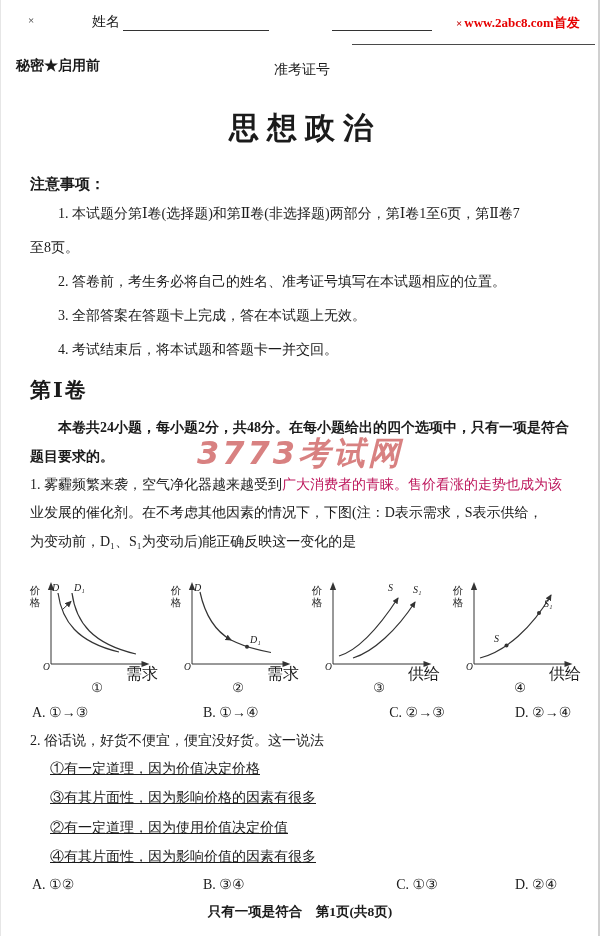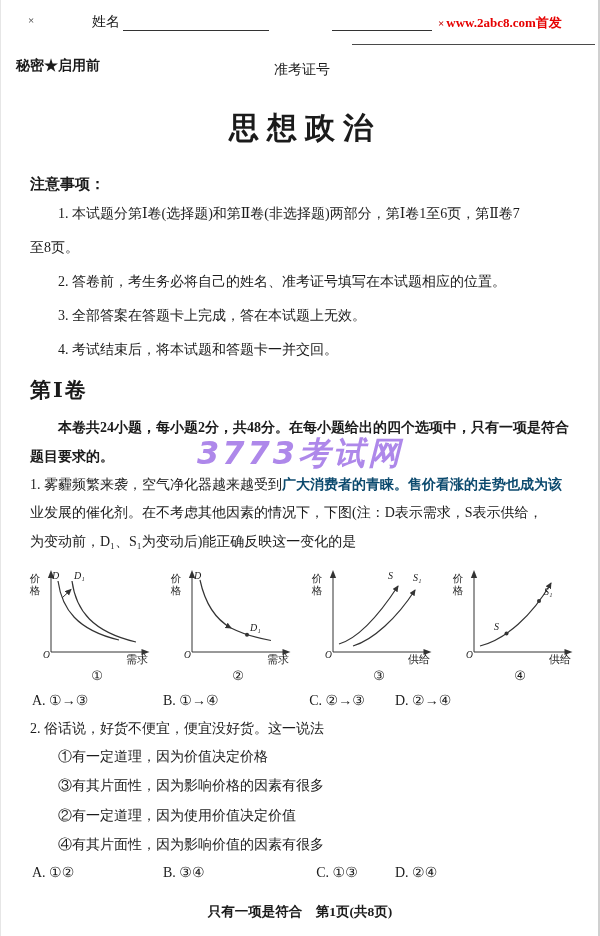--- a/index.html
+++ b/index.html
@@ -8,55 +8,55 @@
         box-shadow: inset -2px 0 0 #d0d0d0, inset 1px 0 0 #e6e6e6;}
   
   .top{position:absolute;top:13px;left:0;width:100%;height:36px;font-size:14px;}
   .crop{position:absolute;top:1px;font-size:11px;color:#333;}
   .crop-l{left:28px;}
   .name-label{position:absolute;left:92px;top:0;}
   .id-label{position:absolute;left:274px;top:0;margin-top:48px;}
   .fline{position:absolute;top:0;height:17px;border-bottom:1px solid #333;}
   .name-line{left:123px;width:146px;}
   .id-line{left:332px;width:100px;}
-  .site{position:absolute;left:438px;top:1px;color:#e60000;font-size:13px;font-weight:bold;white-space:nowrap;}
+  .site{position:absolute;left:456px;top:1px;color:#e60000;font-size:13px;font-weight:bold;white-space:nowrap;}
   .site .crop-r{color:#c00000;font-size:11px;margin-right:2px;}
   .rule2{position:absolute;left:352px;top:31px;width:243px;border-top:1px solid #4a4a4a;}
   .secrecy{position:absolute;top:57px;left:16px;font-weight:bold;font-size:14px;}
   
   .content{position:absolute;top:96px;left:0;width:600px;padding:0 28px 0 30px;box-sizing:border-box;font-size:14px;}
   .title{text-align:center;font-size:30px;font-weight:bold;letter-spacing:8px;padding-left:8px;margin:12px 0 26px;}
   .notice-h{font-weight:bold;font-size:15px;margin:0 0 9px;}
   .nl{margin:0 0 13px;line-height:1.5;}
   .ind{text-indent:2em;}
   .part-h{font-size:21px;font-weight:bold;letter-spacing:2px;margin:16px 0 13px;}
   .intro{font-weight:bold;margin:0 0 8px;line-height:1.5;}
   .qline{margin:0 0 8px;line-height:1.45;}
-  .hl{color:#0c4a6e;font-weight:bold;}
-  
-  .graphs{display:flex;gap:10px;margin:16px 0 2px -2px;}
+  .hl{color:#be185d;}
+  
+  .graphs{display:flex;gap:10px;margin:28px 0 2px -2px;}
   .gcol{width:131px;}
   .graph{position:relative;width:131px;height:97px;}
   .graph svg{position:absolute;left:15px;top:0;}
   .graph svg text{font-size:10px;font-style:italic;font-family:"Liberation Serif",serif;fill:#222;}
   .ylab{position:absolute;left:1px;top:5px;width:12px;font-size:10.5px;line-height:1.12;word-break:break-all;text-align:center;}
   .olab{position:absolute;left:15px;top:82px;font-size:9.5px;font-style:italic;}
-  .xlab{position:absolute;left:98px;top:84px;font-size:11px;white-space:nowrap;}
+  .xlab{position:absolute;left:98px;top:84px;font-size:16px;white-space:nowrap;}
   .gnum{width:108px;margin-left:15px;text-align:center;font-size:13px;margin-top:3px;}
-  .optrow{display:flex;margin:8px 0 2px 2px;}
+  .optrow{display:flex;margin:8px 0 2px 2px;gap:40px;}
   .optrow span{white-space:nowrap;}
   .optrow span:nth-child(1){width:131px;}
   .optrow span:nth-child(2){width:116px;}
   .optrow span:nth-child(3){width:116px;text-align:center;}
   .stem{margin:10px 0 8px;line-height:1.45;}
-  .choice{margin:0 0 9px 28px;line-height:1.45;}
+  .choice{margin:0 0 9px 20px;line-height:1.45;text-decoration:underline;}
   
   .watermark{position:absolute;top:432px;left:50%;transform:translateX(-50%);
     font-family:"DejaVu Sans",sans-serif;font-weight:bold;font-style:italic;
-    font-size:32px;letter-spacing:3px;color:#6d28d9;opacity:.55;white-space:nowrap;pointer-events:none;}
+    font-size:32px;letter-spacing:3px;color:#b91c1c;opacity:.55;white-space:nowrap;pointer-events:none;}
   .footer{position:absolute;top:903px;left:0;width:100%;text-align:center;font-weight:bold;font-size:13.5px;}
 </style>
 </head>
 <body>
 
 <div class="page">
 
   <div class="top">
     <span class="crop crop-l">×</span>
     <span class="name-label">姓名</span>

